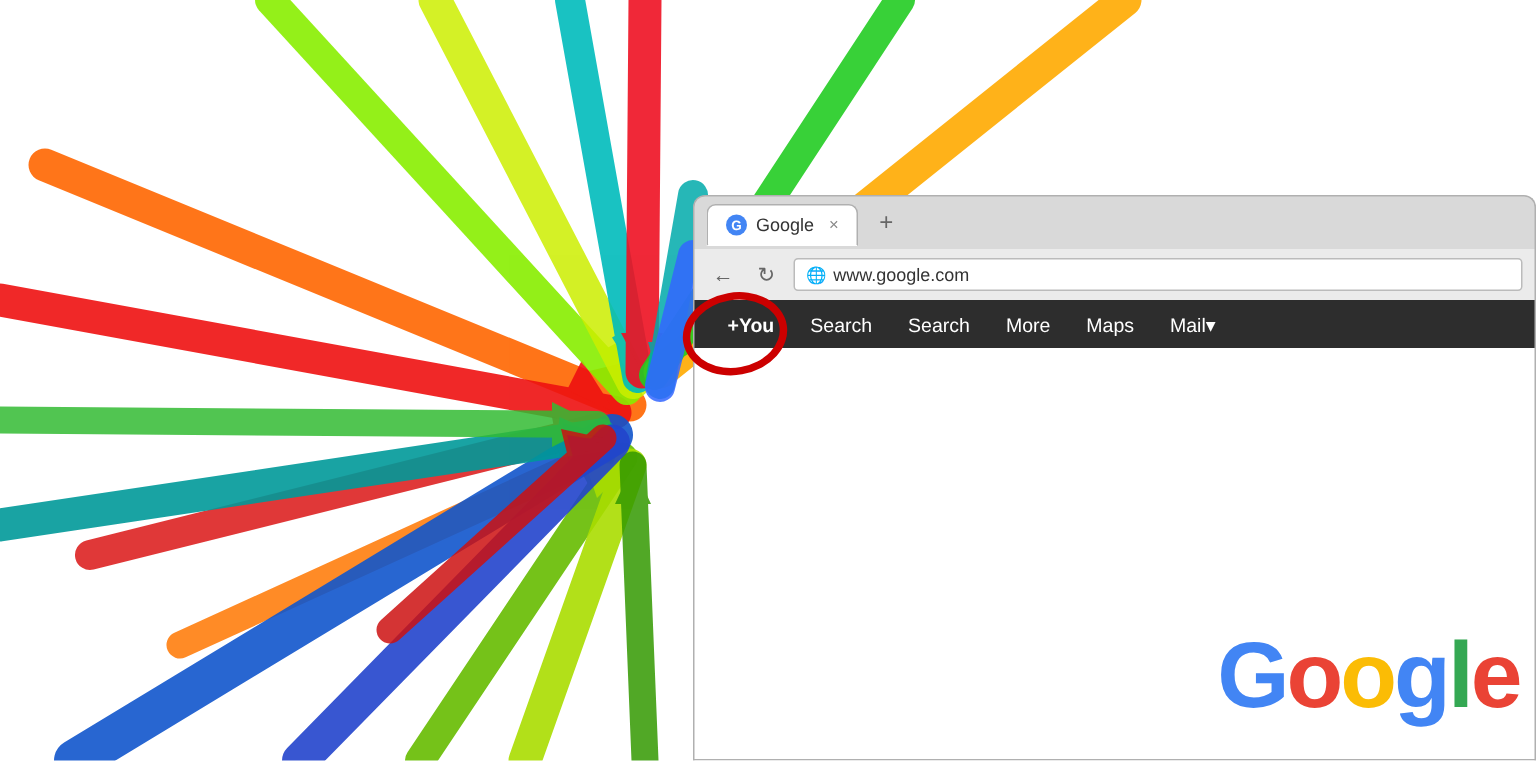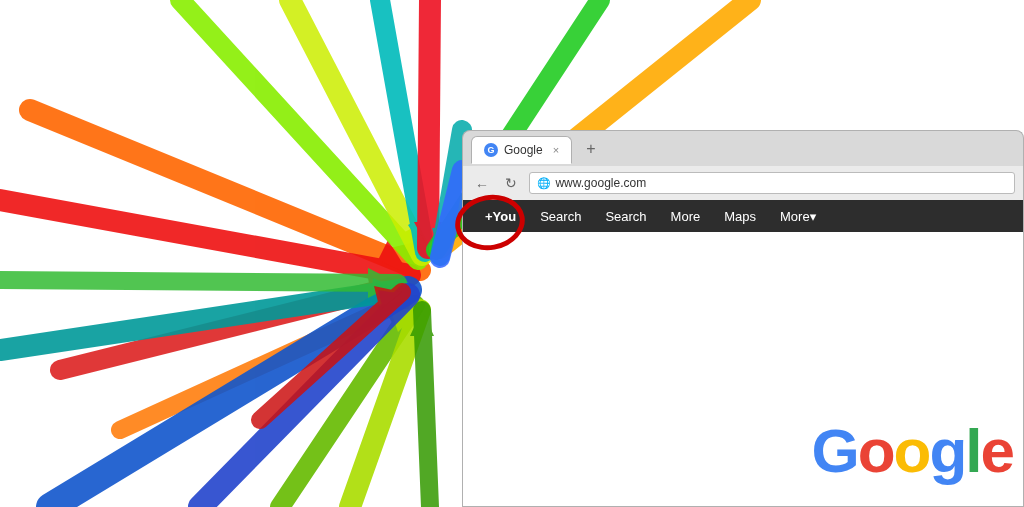--- a/index.html
+++ b/index.html
@@ -325,21 +325,21 @@
       <span>www.google.com</span>
     </div>
   </div>
 
   <div class="google-nav">
     <a class="plus-you">+You</a>
     <a>Search</a>
     <a>Search</a>
     <a>More</a>
     <a>Maps</a>
-    <a class="more-btn">More▾</a>
+    <a class="more-btn">Mail▾</a>
   </div>
 
   <div class="page-content">
     <div class="google-logo">
       <span class="g1">G</span><span class="g2">o</span><span class="g3">o</span><span class="g4">g</span><span class="g5">l</span><span class="g6">e</span>
     </div>
   </div>
 
 </div>
 

